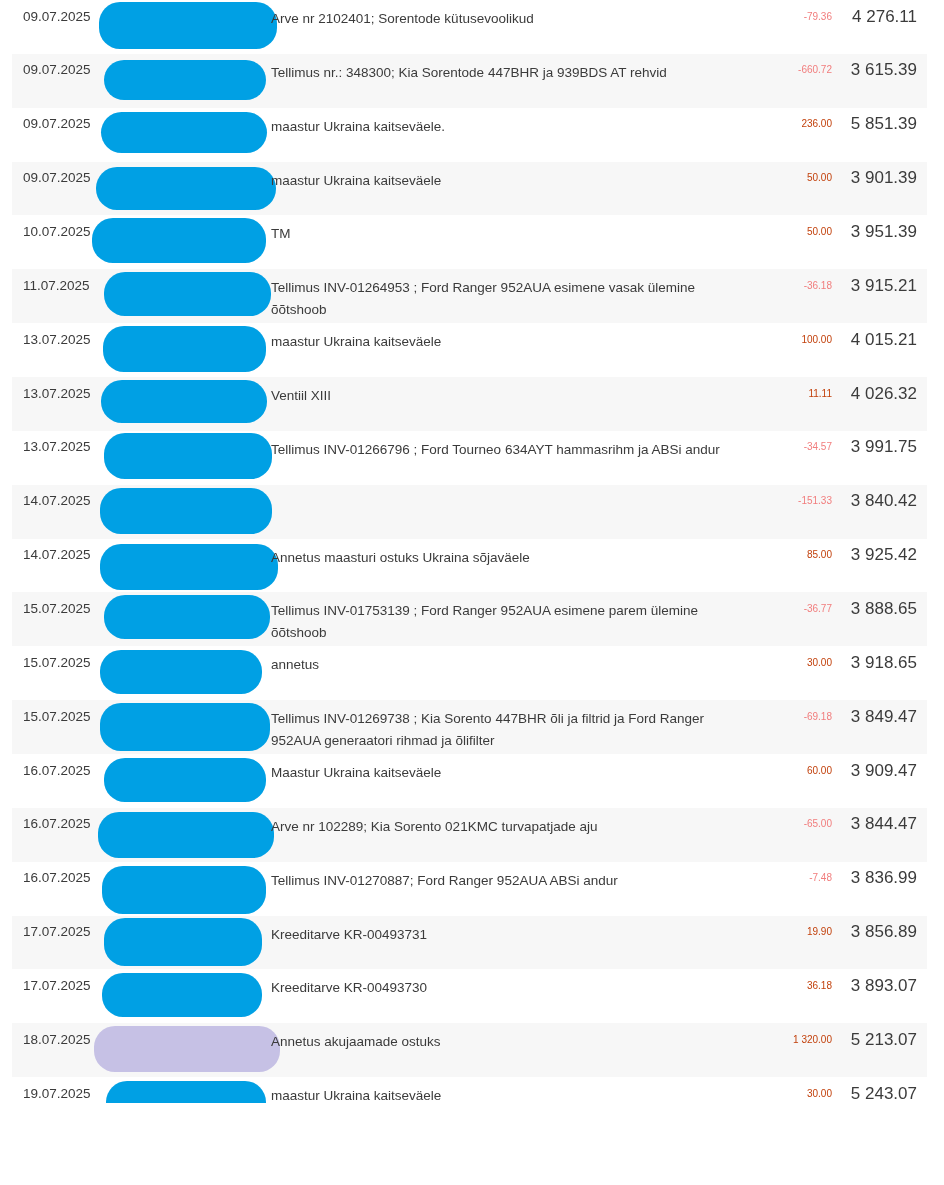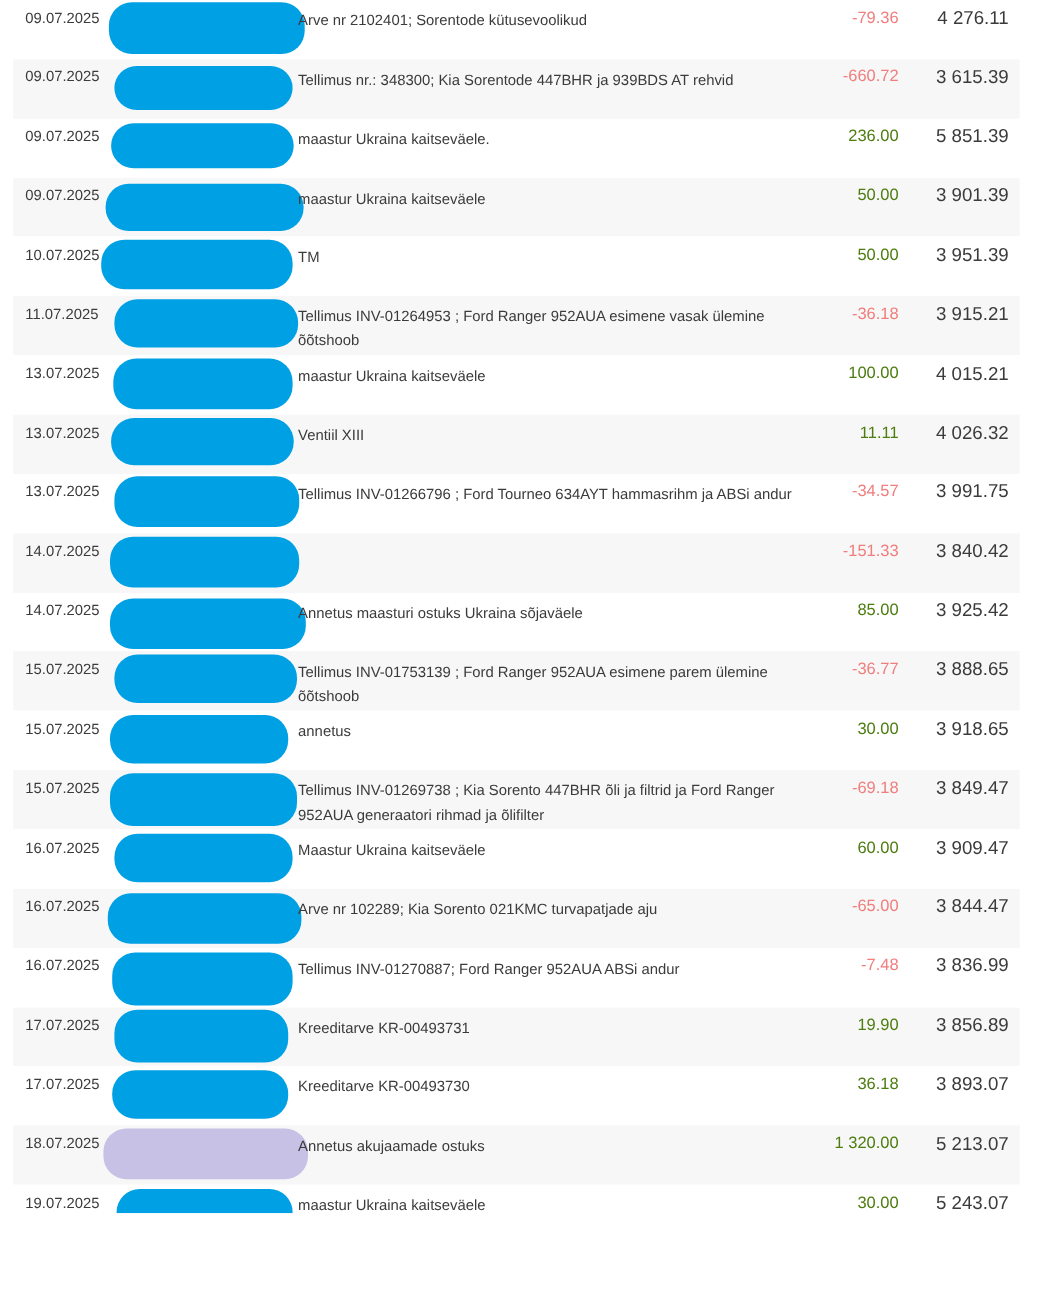--- a/index.html
+++ b/index.html
@@ -28,26 +28,26 @@
     background:#00a0e4;
     border-radius:21px;
   }
   .blob.purple{background:#c6c1e5;}
   .desc{
     position:absolute;left:259px;top:8px;
     width:462px;
     font-size:13.5px;line-height:21.5px;color:#3b3b3b;
   }
   .amount{
-    position:absolute;right:110px;top:8.5px;
-    font-size:15px;line-height:16px;
+    position:absolute;right:95px;top:8.5px;
+    font-size:10px;line-height:16px;
     text-align:right;white-space:nowrap;
   }
   .amount.neg{color:#f17d7d;}
-  .amount.pos{color:#4d7c0f;}
+  .amount.pos{color:#c2410c;}
   .balance{
     position:absolute;right:10px;top:8.5px;
     font-size:17px;line-height:16px;color:#3b3b3b;
     text-align:right;white-space:nowrap;
   }
 </style>
 </head>
 <body>
 
 <div class="statement">

